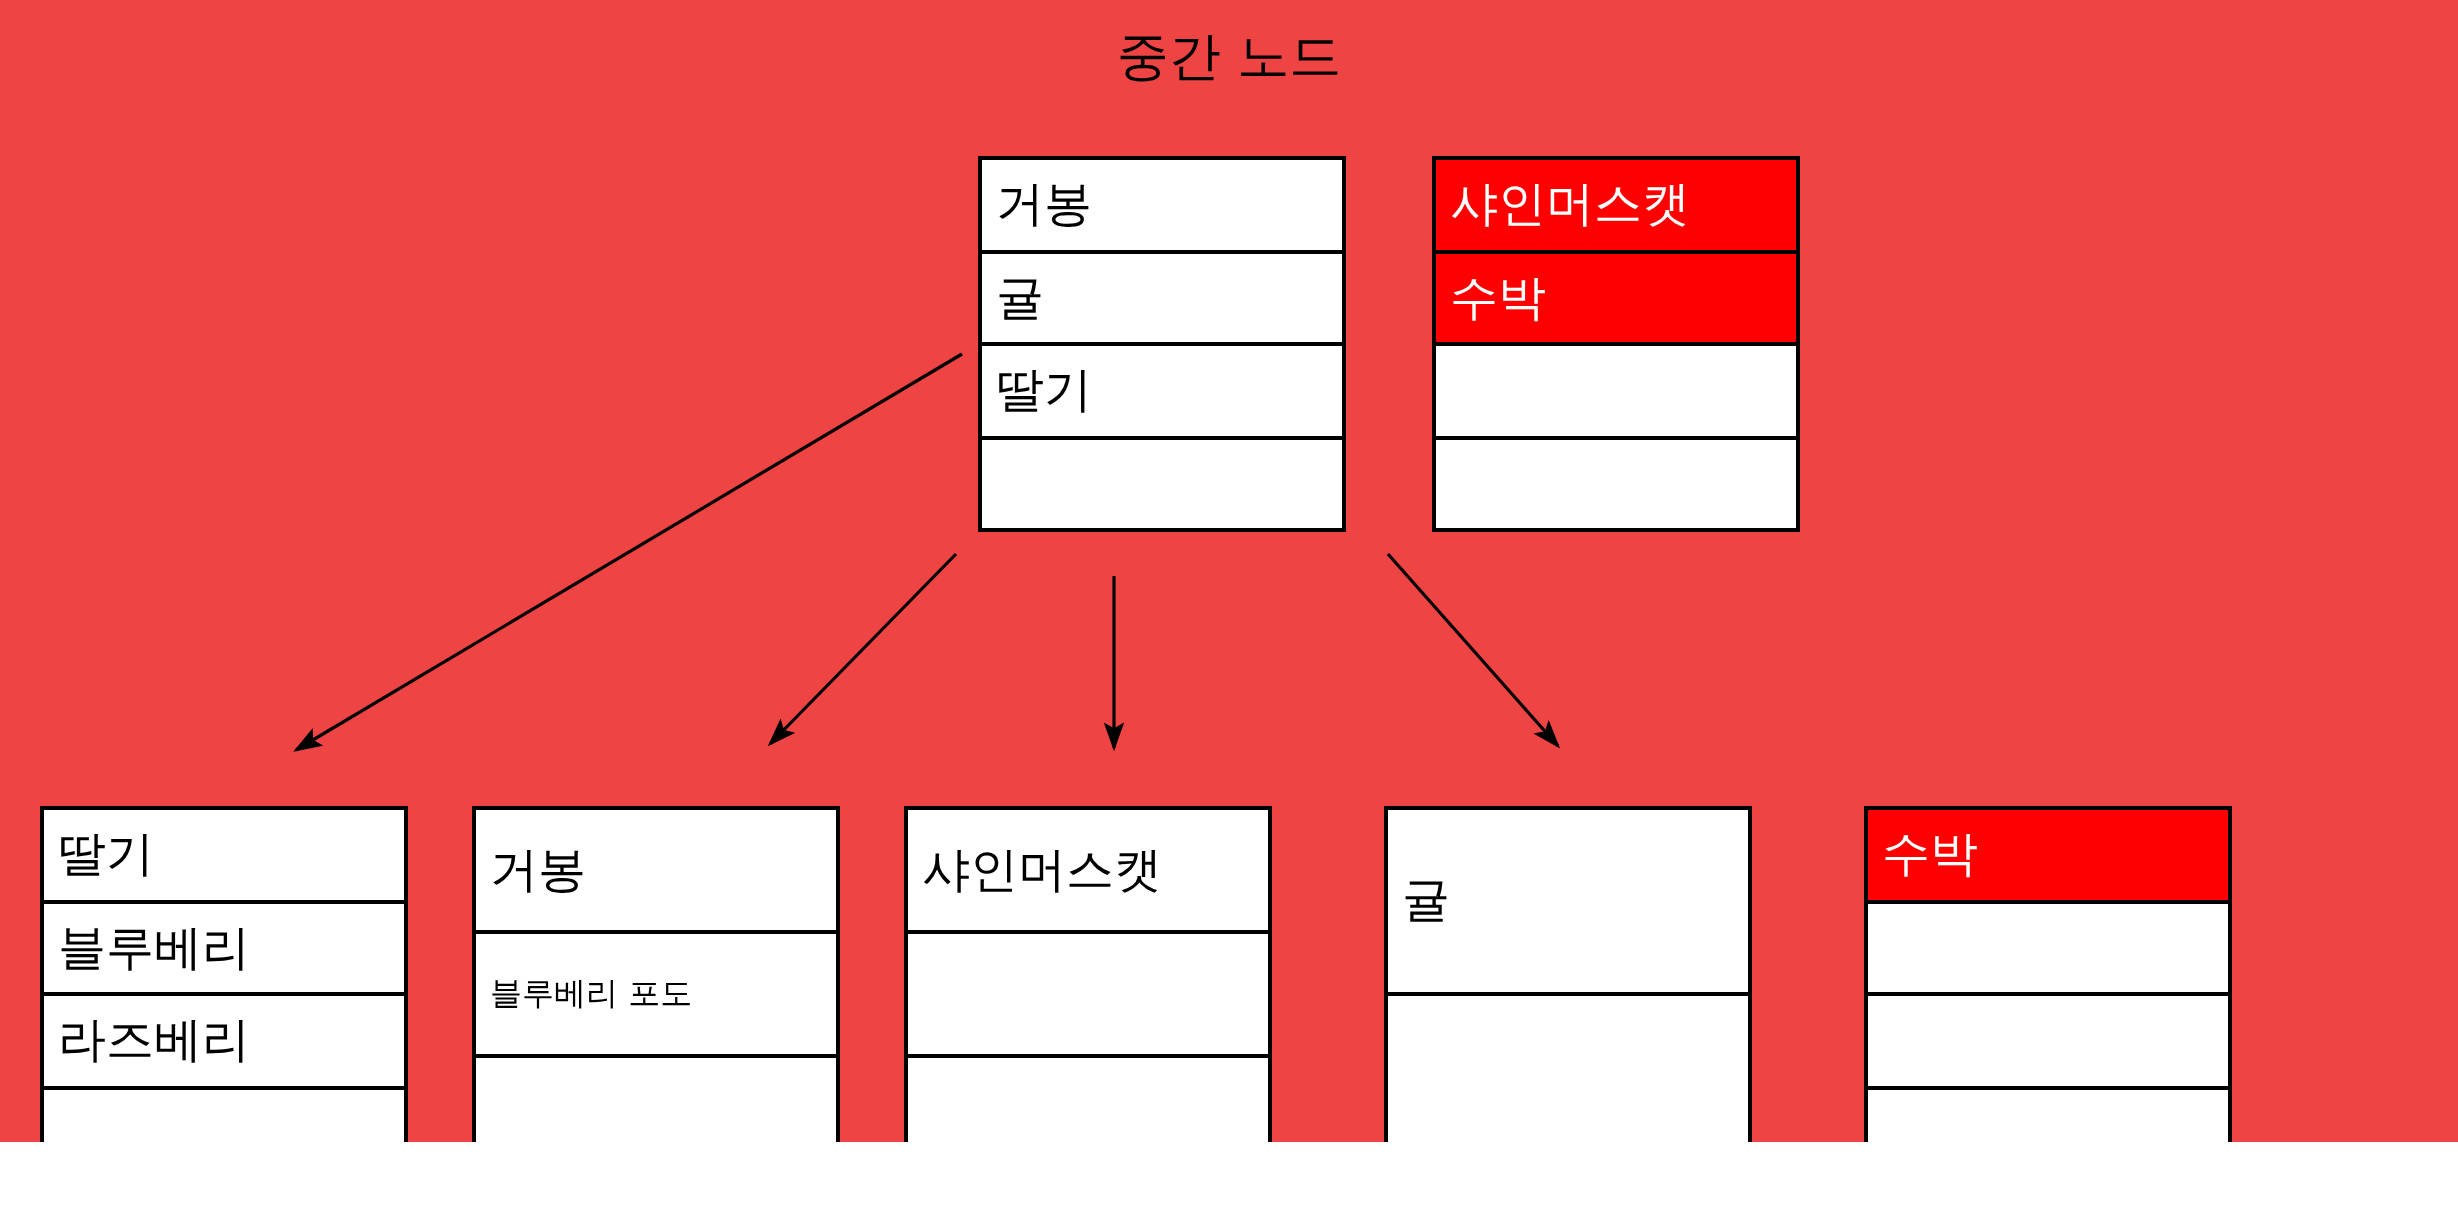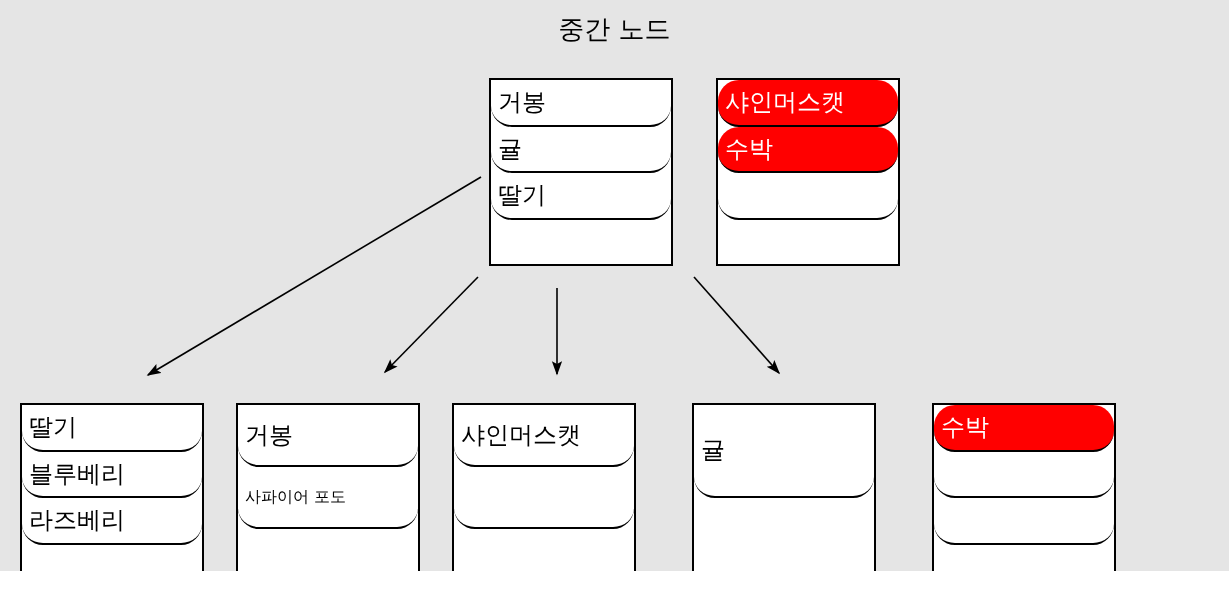--- a/index.html
+++ b/index.html
@@ -9,21 +9,21 @@
     background: #ffffff;
   }
   body {
     font-family: "DejaVu Sans", "Liberation Sans", sans-serif;
     color: #000000;
   }
   #canvas {
     position: relative;
     width: 1229px;
     height: 571px;
-    background: #e5e5e5;
+    background: #ef4444;
     overflow: hidden;
   }
   .title {
     position: absolute;
     left: 0;
     right: 0;
     top: 13px;
     text-align: center;
     font-size: 26px;
     line-height: 32px;
@@ -46,21 +46,20 @@
     border-bottom: 2px solid #000000;
     display: flex;
     align-items: center;
     padding: 0 7px;
     font-size: 24px;
     line-height: 1.1;
     white-space: nowrap;
     overflow: hidden;
     background: #ffffff;
     color: #000000;
-    border-radius: 21px;
   }
   .slot:last-child {
     border-bottom: none;
   }
   .slot.filled-red {
     background: #FF0000;
     color: #FFFFFF;
   }
   .slot.small {
     font-size: 16px;
@@ -112,21 +111,21 @@
         <div class="slot empty"></div>
       </div>
       <div class="node" style="left: 20px; top: 403px; width: 184px; height: 188px;">
         <div class="slot">딸기</div>
         <div class="slot">블루베리</div>
         <div class="slot">라즈베리</div>
         <div class="slot empty"></div>
       </div>
       <div class="node" style="left: 236px; top: 403px; width: 184px; height: 188px;">
         <div class="slot">거봉</div>
-        <div class="slot small">사파이어 포도</div>
+        <div class="slot small">블루베리 포도</div>
         <div class="slot empty"></div>
       </div>
       <div class="node" style="left: 452px; top: 403px; width: 184px; height: 188px;">
         <div class="slot">샤인머스캣</div>
         <div class="slot empty"></div>
         <div class="slot empty"></div>
       </div>
       <div class="node" style="left: 692px; top: 403px; width: 184px; height: 188px;">
         <div class="slot">귤</div>
         <div class="slot empty"></div>

